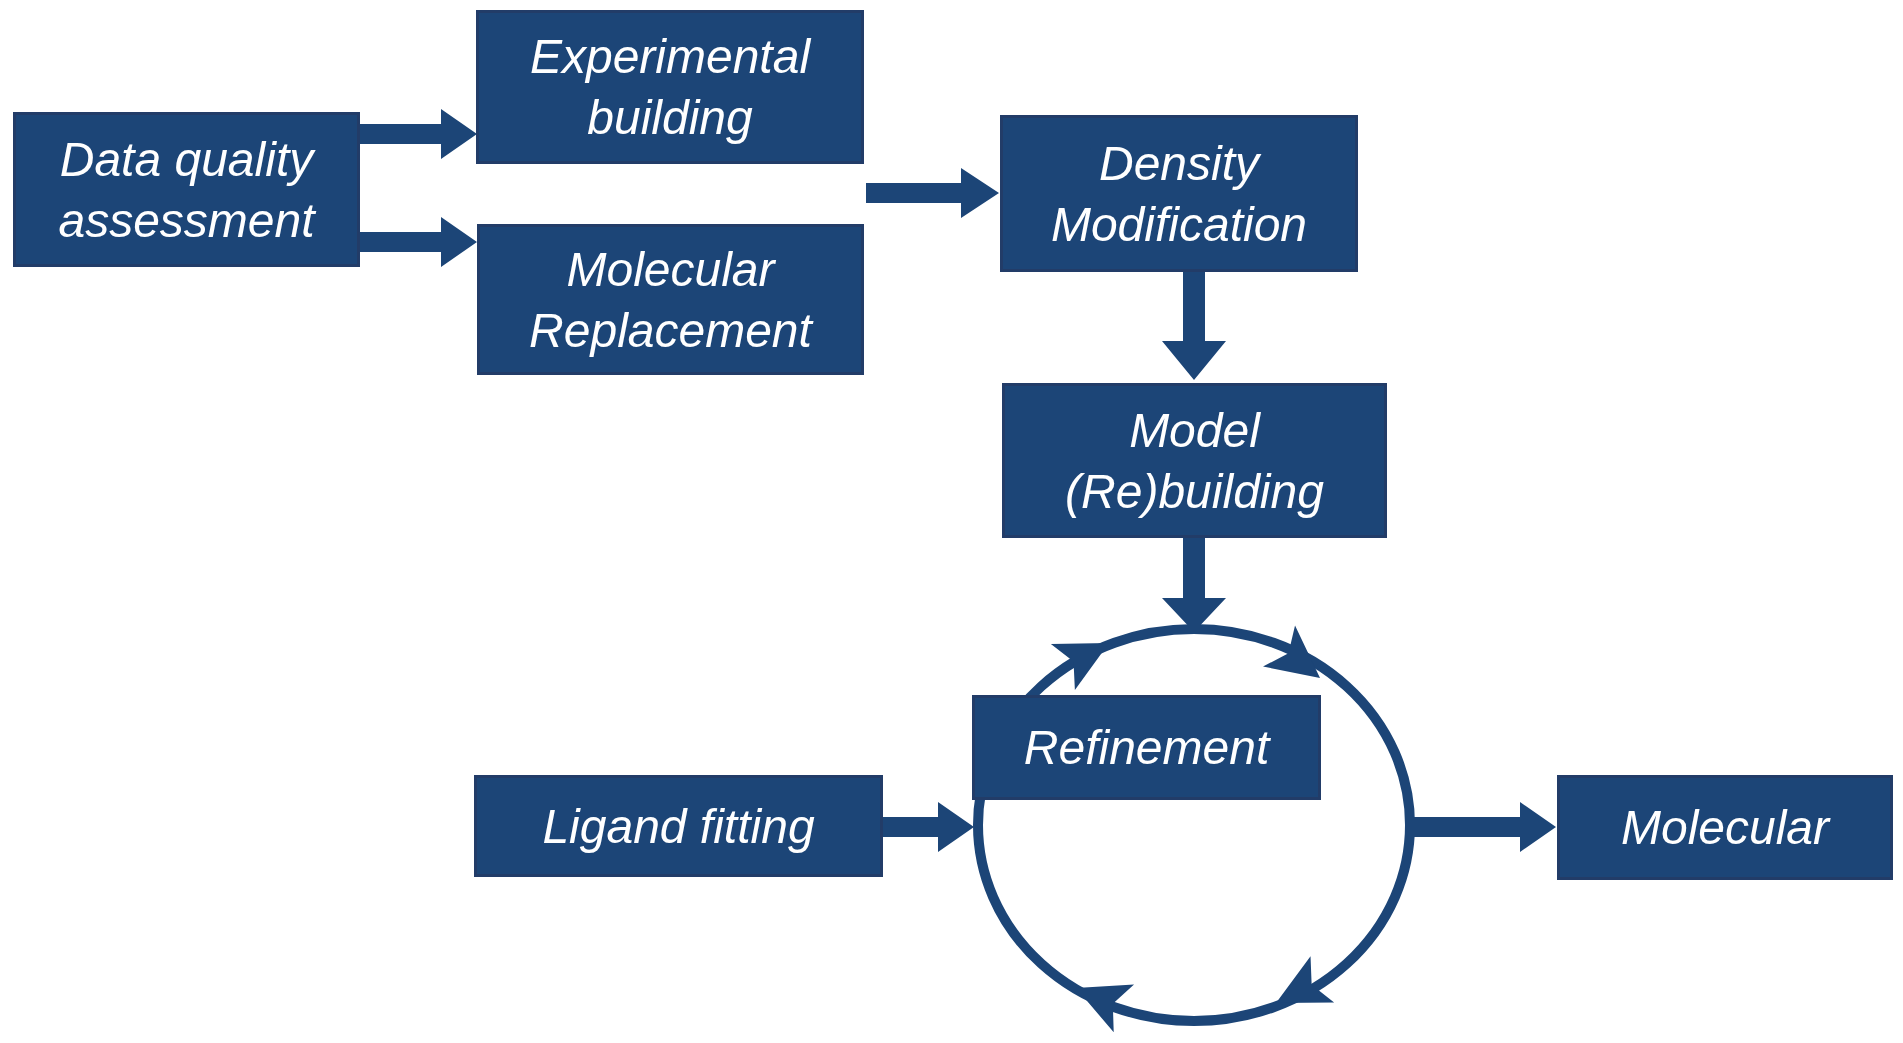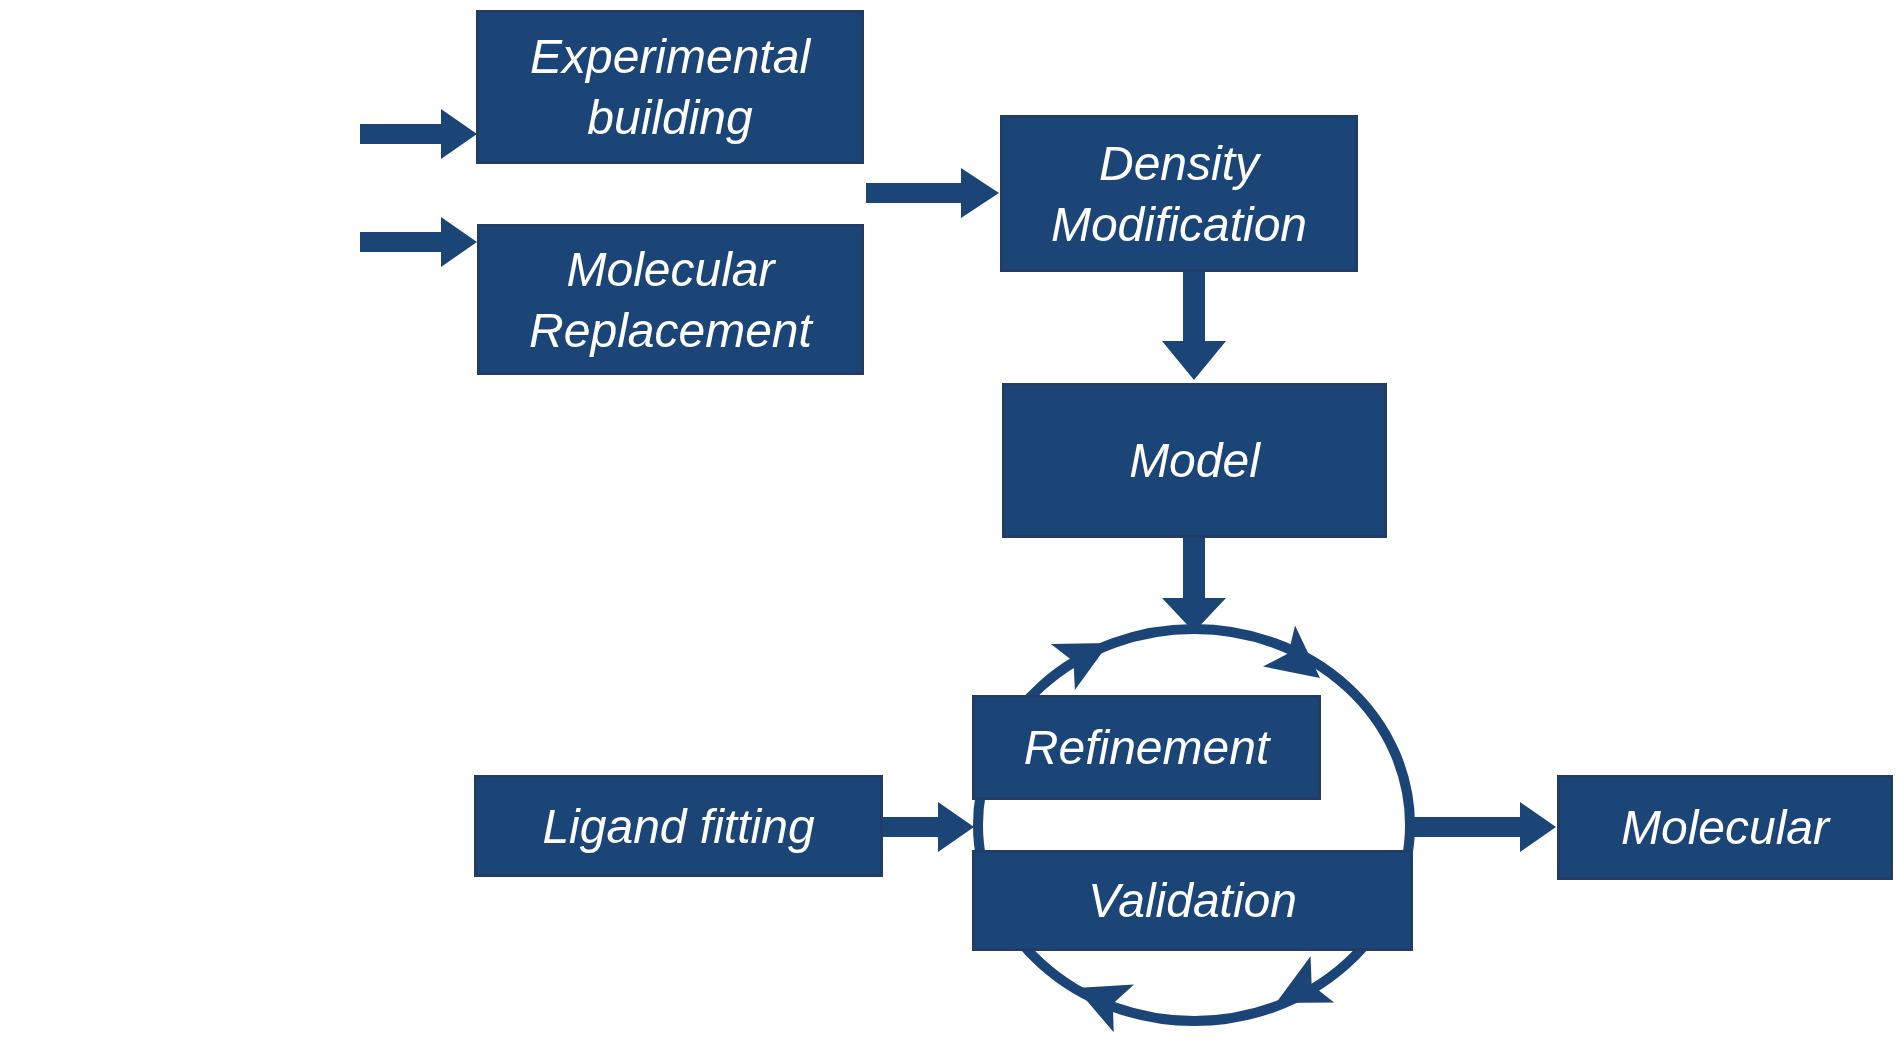--- a/index.html
+++ b/index.html
@@ -41,47 +41,49 @@
 
     <path class="arrow" d="M360,124 H441 V109 L477,134 L441,159 V144 H360 Z"></path>
     <path class="arrow" d="M360,232 H441 V217 L477,242 L441,267 V252 H360 Z"></path>
     <path class="arrow" d="M866,183 H961 V168 L999,193 L961,218 V203 H866 Z"></path>
     <path class="arrow" d="M1183,272 H1205 V341 H1226 L1194,380 L1162,341 H1183 Z"></path>
     <path class="arrow" d="M1183,538 H1205 V598 H1226 L1194,632 L1162,598 H1183 Z"></path>
     <path class="arrow" d="M841,817 H938 V802 L974,827 L938,852 V837 H841 Z"></path>
     <path class="arrow" d="M1413,817 H1520 V802 L1556,827 L1520,852 V837 H1413 Z"></path>
   </svg>
 
+  <div class="node" style="left:13px;top:112px;width:347px;height:155px">
+    <span>Data quality</span>
+    <span>assessment</span>
+  </div>
 
   <div class="node" style="left:476px;top:10px;width:388px;height:154px">
     <span>Experimental</span>
     <span>building</span>
   </div>
 
   <div class="node" style="left:477px;top:224px;width:387px;height:151px">
     <span>Molecular</span>
     <span>Replacement</span>
   </div>
 
   <div class="node" style="left:1000px;top:115px;width:358px;height:157px">
     <span>Density</span>
     <span>Modification</span>
   </div>
 
   <div class="node" style="left:1002px;top:383px;width:385px;height:155px">
     <span>Model</span>
+    <span>(Re)building</span>
   </div>
 
   <div class="node" style="left:972px;top:695px;width:349px;height:105px">
     <span>Refinement</span>
   </div>
 
-  <div class="node" style="left:972px;top:850px;width:441px;height:101px">
-    <span>Validation</span>
-  </div>
 
   <div class="node" style="left:474px;top:775px;width:409px;height:102px">
     <span>Ligand fitting</span>
   </div>
 
   <div class="node" style="left:1557px;top:775px;width:336px;height:105px">
     <span>Molecular</span>
   </div>
 
 </div>

